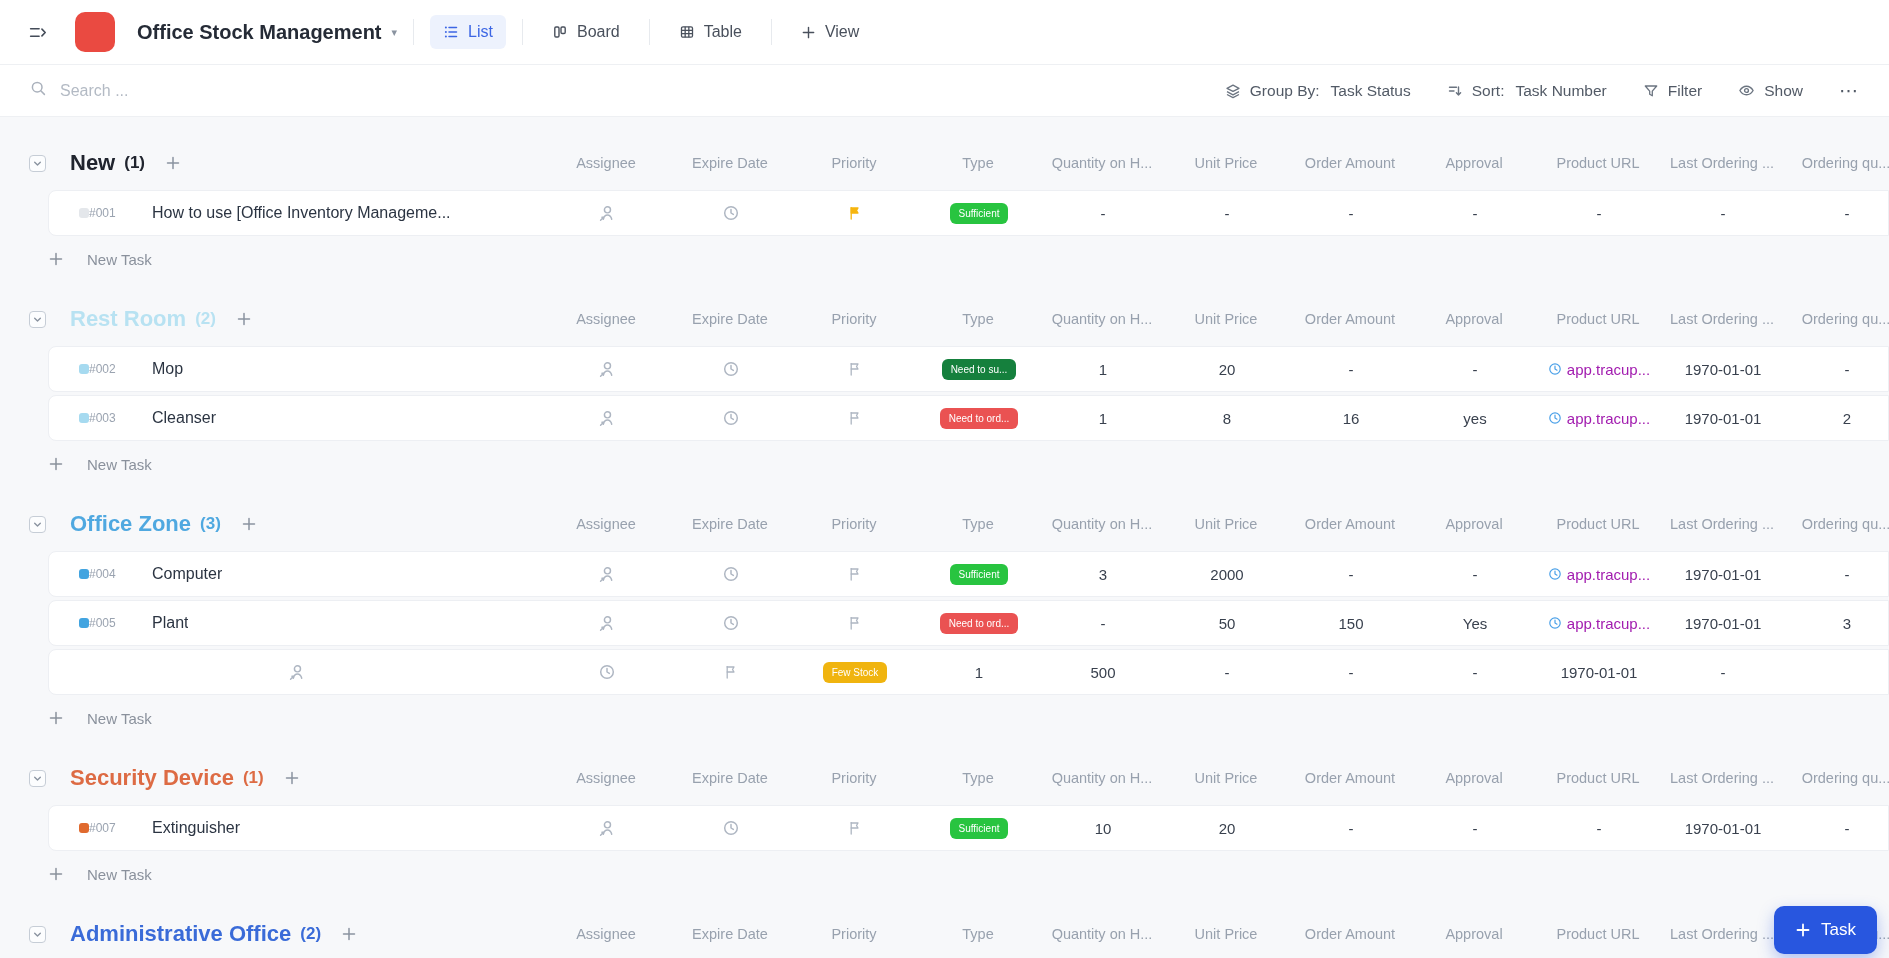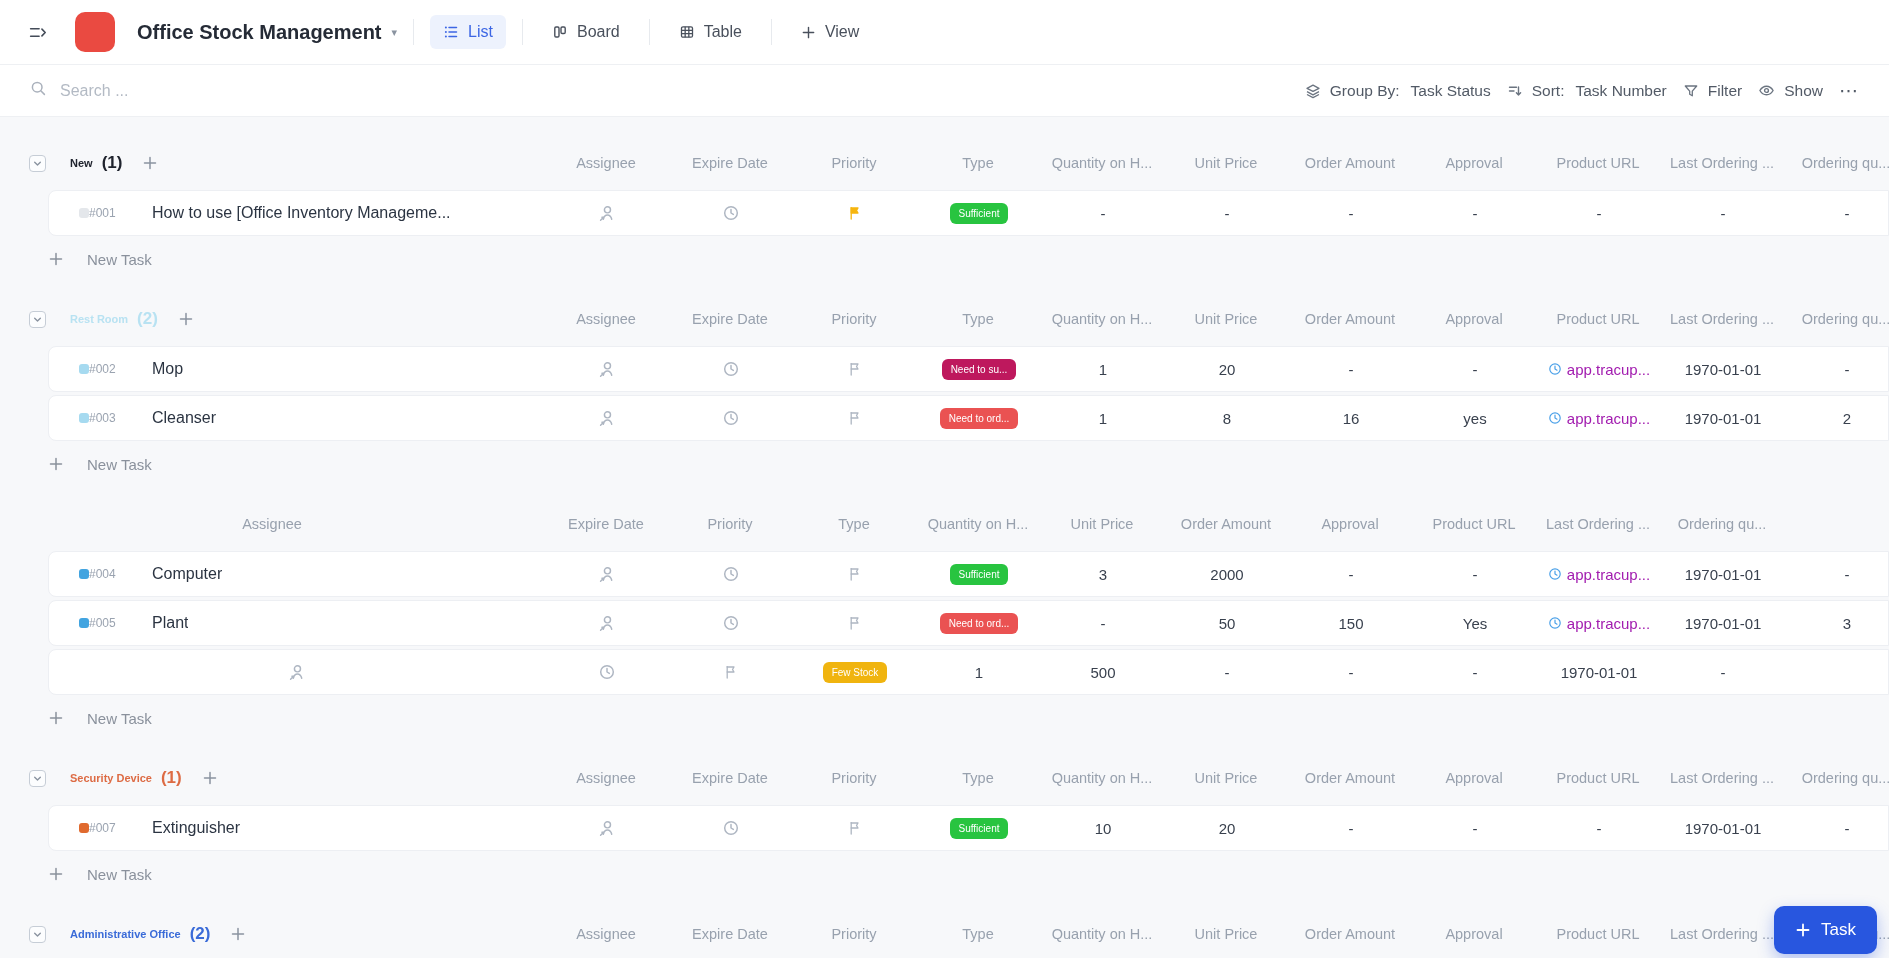--- a/index.html
+++ b/index.html
@@ -10,31 +10,31 @@
 .ptitle{font-size:20px;font-weight:700;color:#252b36;white-space:nowrap}
 .caret{margin-left:10px;color:#8a93a0;font-size:11px;cursor:pointer}
 .vsep{width:1px;height:26px;background:#e7eaee;margin:0 16px;flex:none}
 .tab{display:flex;align-items:center;gap:9px;font-size:16px;color:#49505c;padding:8px 13px;border-radius:6px;cursor:pointer;white-space:nowrap}
 .tab.active{color:#3c66e4;background:#edf2fd}
 .tab .icn{display:flex}
 .toolbar{display:flex;align-items:center;height:53px;background:#fff;border-top:1px solid #eef0f3;border-bottom:1px solid #eef0f3;padding:0 30px}
 .search{display:flex;align-items:center;gap:13px;flex:1;color:#aab1bc}
 .search input{border:none;outline:none;font-size:16px;color:#8b5cf6;width:420px;background:transparent;font-family:inherit}
 .search input::placeholder{color:#b3bac4}
-.tools{display:flex;gap:16px;color:#525a66;font-size:15.5px}
+.tools{display:flex;gap:36px;color:#525a66;font-size:15.5px}
 .tool{display:flex;align-items:center;gap:9px;cursor:pointer;white-space:nowrap}
 .tool .icn{color:#6b7480;display:flex}
 .tool .tval{margin-left:2px}
 .more{font-size:19px;letter-spacing:1px;cursor:pointer;color:#525a66}
 .content{padding-top:26px}
 .grid{display:grid;grid-template-columns:var(--main) repeat(11,124px);align-items:center}
 .ghead{--main:544px;height:40px;margin-bottom:7px}
 .ghead-main{display:flex;align-items:center;padding-left:29px}
 .collapse{width:17px;height:17px;border:1px solid #c6cdd6;border-radius:4px;display:flex;align-items:center;justify-content:center;color:#8a93a0;background:#fcfdfe;cursor:pointer;flex:none}
-.gtitle{font-size:11px;font-weight:700;margin-left:24px;cursor:pointer;white-space:nowrap}
+.gtitle{font-size:22px;font-weight:700;margin-left:24px;cursor:pointer;white-space:nowrap}
 .gcount{font-size:17px;font-weight:700;margin-left:9px}
 .gplus{color:#8a93a0;margin-left:20px;display:flex;cursor:pointer}
 .colhead{text-align:center;font-size:14.5px;color:#98a1ae;white-space:nowrap;overflow:hidden;cursor:pointer}
 .trow{--main:496px;margin:0 0 3px 48px;height:46px;background:#fff;border:1px solid #edeff3;border-radius:8px 0 0 8px;cursor:pointer}
 .trow-main{display:flex;align-items:center;padding-left:30px;overflow:hidden}
 .dot{width:10px;height:10px;border-radius:3px;flex:none}
 .tid{font-size:12px;color:#9aa3b0;min-width:51px;flex:none}
 .ttitle{font-size:16px;color:#2b3442;margin-left:12px;white-space:nowrap;overflow:hidden}
 .cell{display:flex;justify-content:center;align-items:center;font-size:15px;color:#39414e;white-space:nowrap}
 .cell .icn{color:#aeb6c2;display:flex}
@@ -289,21 +289,21 @@
         </div>
         <div class="cell">
           <span class="icn ">
             <svg width="16" height="16" viewBox="0 0 16 16" fill="none" stroke="currentColor" stroke-width="1.3" stroke-linecap="round" stroke-linejoin="round">
               <path d="M4.2 14V2.6"></path>
               <path d="M4.2 3h6.8l-1.5 2.5 1.5 2.5H4.2"></path>
             </svg>
           </span>
         </div>
         <div class="cell">
-          <span class="badge" style="background:#be185d">Need to su...</span>
+          <span class="badge" style="background:#15803d">Need to su...</span>
         </div>
         <div class="cell">1</div>
         <div class="cell">20</div>
         <div class="cell">-</div>
         <div class="cell">-</div>
         <div class="cell">
           <span class="link">
             <span class="icn" style="color:#4aa0e8">
               <svg width="14" height="14" viewBox="0 0 14 14" fill="none" stroke="currentColor" stroke-width="1.2" stroke-linecap="round" stroke-linejoin="round">
                 <circle cx="7" cy="7" r="5.2"></circle>
@@ -372,20 +372,34 @@
         <span class="icn">
           <svg width="16" height="16" viewBox="0 0 16 16" fill="none" stroke="currentColor" stroke-width="1.5" stroke-linecap="round">
             <path d="M8 2.5v11M2.5 8h11"></path>
           </svg>
         </span>
         <span>New Task</span>
       </div>
     </section>
     <section class="group">
       <div class="grid ghead">
+        <div class="ghead-main">
+          <span class="collapse">
+            <svg width="9" height="9" viewBox="0 0 8 8" fill="none" stroke="currentColor" stroke-width="1.2" stroke-linecap="round" stroke-linejoin="round">
+              <path d="M1.5 2.8L4 5.3 6.5 2.8"></path>
+            </svg>
+          </span>
+          <span class="gtitle" style="color:#4fa8e0">Office Zone</span>
+          <span class="gcount" style="color:#4fa8e0">(3)</span>
+          <span class="gplus">
+            <svg width="16" height="16" viewBox="0 0 16 16" fill="none" stroke="currentColor" stroke-width="1.5" stroke-linecap="round">
+              <path d="M8 2.5v11M2.5 8h11"></path>
+            </svg>
+          </span>
+        </div>
         <div class="colhead">Assignee</div>
         <div class="colhead">Expire Date</div>
         <div class="colhead">Priority</div>
         <div class="colhead">Type</div>
         <div class="colhead">Quantity on H...</div>
         <div class="colhead">Unit Price</div>
         <div class="colhead">Order Amount</div>
         <div class="colhead">Approval</div>
         <div class="colhead">Product URL</div>
         <div class="colhead">Last Ordering ...</div>

